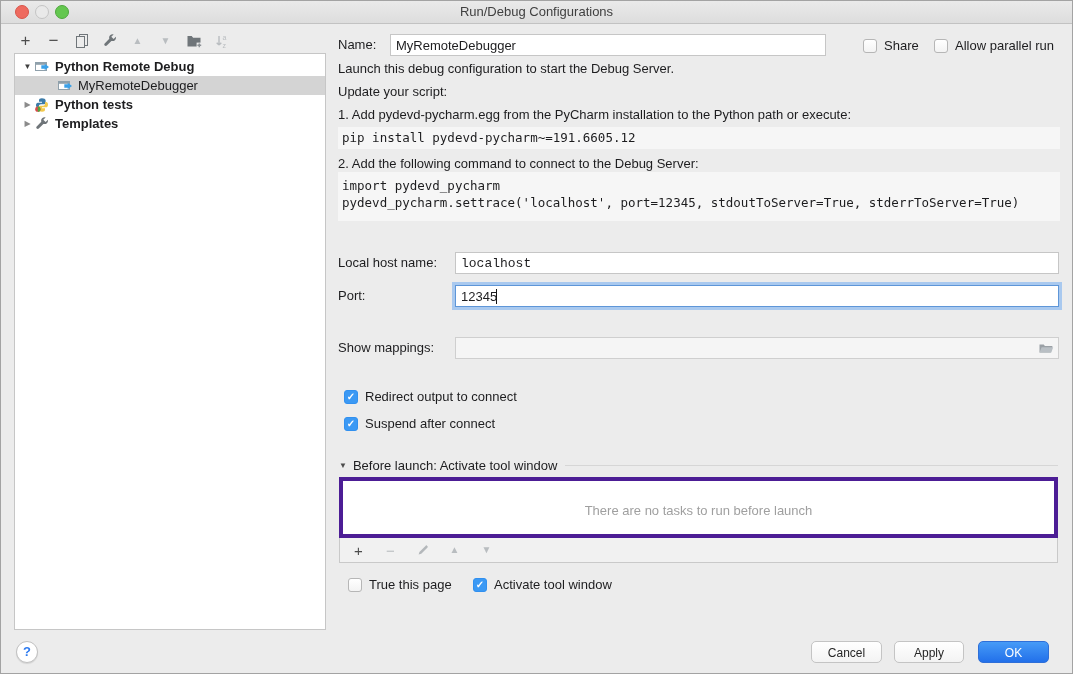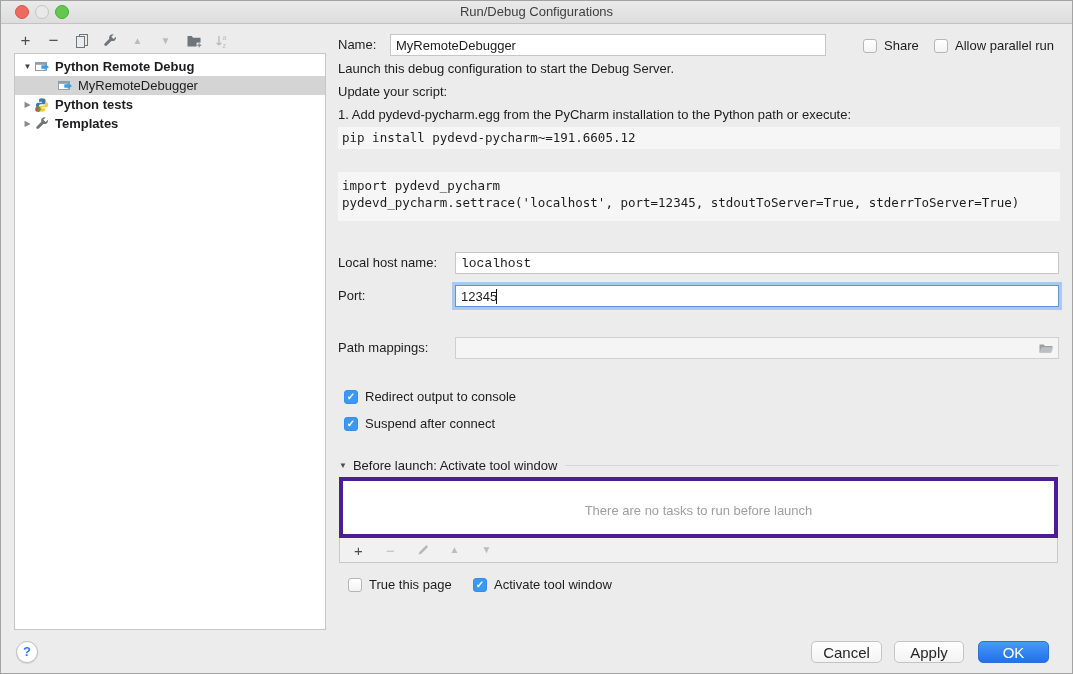--- a/index.html
+++ b/index.html
@@ -74,21 +74,21 @@
   .bl-sep{flex:1;height:1px;background:#d6d6d6;margin-left:8px;}
   .task-box{position:absolute;left:1px;top:448px;width:719px;height:61px;background:#fff;
     border:4px solid #4c1d95;box-sizing:border-box;text-align:center;line-height:59px;color:#9f9f9f;}
   .task-toolbar{position:absolute;left:1px;top:509px;width:719px;height:25px;background:#f1f1f1;
     border:1px solid #c9c9c9;border-top:none;box-sizing:border-box;display:flex;align-items:center;
     padding-left:9px;gap:13px;}
   .tb-glyph{font-size:15px;line-height:15px;}
 
   
   .btn{position:absolute;top:640px;height:22px;border-radius:5px;border:1px solid #c4c4c4;
-    background:linear-gradient(#ffffff,#f3f3f3);font-size:15px;color:#262626;text-align:center;
+    background:linear-gradient(#ffffff,#f3f3f3);font-size:12px;color:#262626;text-align:center;
     line-height:20px;box-sizing:border-box;}
   .btn-cancel{left:810px;width:71px;}
   .btn-apply{left:893px;width:70px;}
   .btn-ok{left:977px;width:71px;background:linear-gradient(#469bf7,#2270ea);border-color:#2e6fd8;color:#fff;}
 </style>
 </head>
 <body>
 
 <div class="window">
 
@@ -190,45 +190,46 @@
     </div>
     <div class="abs cb-row" style="left:596px;top:9px;">
       <span class="checkbox"></span>
       <span>Allow parallel run</span>
     </div>
 
     <div class="abs para" style="left:0;top:31px;">Launch this debug configuration to start the Debug Server.</div>
     <div class="abs para" style="left:0;top:54px;">Update your script:</div>
     <div class="abs para" style="left:0;top:77px;">1. Add pydevd-pycharm.egg from the PyCharm installation to the Python path or execute:</div>
     <div class="abs codebar pip">pip install pydevd-pycharm~=191.6605.12</div>
+    <div class="abs para" style="left:0;top:126px;">2. Add the following command to connect to the Debug Server:</div>
     <div class="abs codebar code2">
       <div>import pydevd_pycharm</div>
       <div>pydevd_pycharm.settrace('localhost', port=12345, stdoutToServer=True, stderrToServer=True)</div>
     </div>
 
     <div class="abs lbl" style="left:0;top:223px;">Local host name:</div>
     <input class="abs field" style="left: 117px; top: 223px; width: 604px; font-family: Liberation Mono, monospace;" value="localhost">
 
     <div class="abs lbl" style="left:0;top:256px;text-align:right;">Port:</div>
     <input class="abs field focus-ring" style="left: 117px; top: 256px; width: 604px;" value="12345">
     <span class="abs caret" style="left:158px;top:260px;"></span>
 
-    <div class="abs lbl" style="left:0;top:308px;">Path mappings:</div>
+    <div class="abs lbl" style="left:0;top:308px;">Show mappings:</div>
     <div class="path-field">
       <svg class="path-folder" viewBox="0 0 16 16">
           <path d="M1.5 12.5v-8h4.2l1.2 1.5h7.6l-1.7 6.5z" fill="#9aa0a5"></path>
           <path d="M1.5 12.5l2.1-5.3h11.6l-1.9 5.3z" fill="#b9bfc4"></path>
         </svg>
     </div>
 
     <div class="abs cb-row" style="left:6px;top:360px;">
       <span class="checkbox checked">
           <span class="check">✓</span>
         </span>
-      <span>Redirect output to console</span>
+      <span>Redirect output to connect</span>
     </div>
     <div class="abs cb-row" style="left:6px;top:387px;">
       <span class="checkbox checked">
           <span class="check">✓</span>
         </span>
       <span>Suspend after connect</span>
     </div>
 
     <div class="bl-header">
       <span class="bl-arrow">▼</span>

